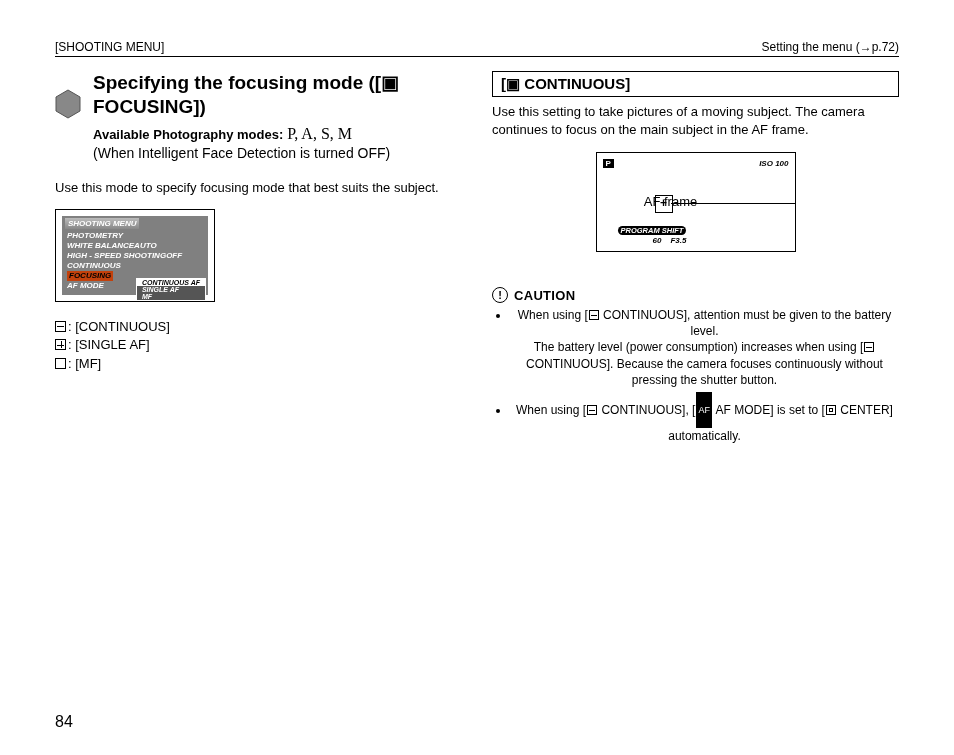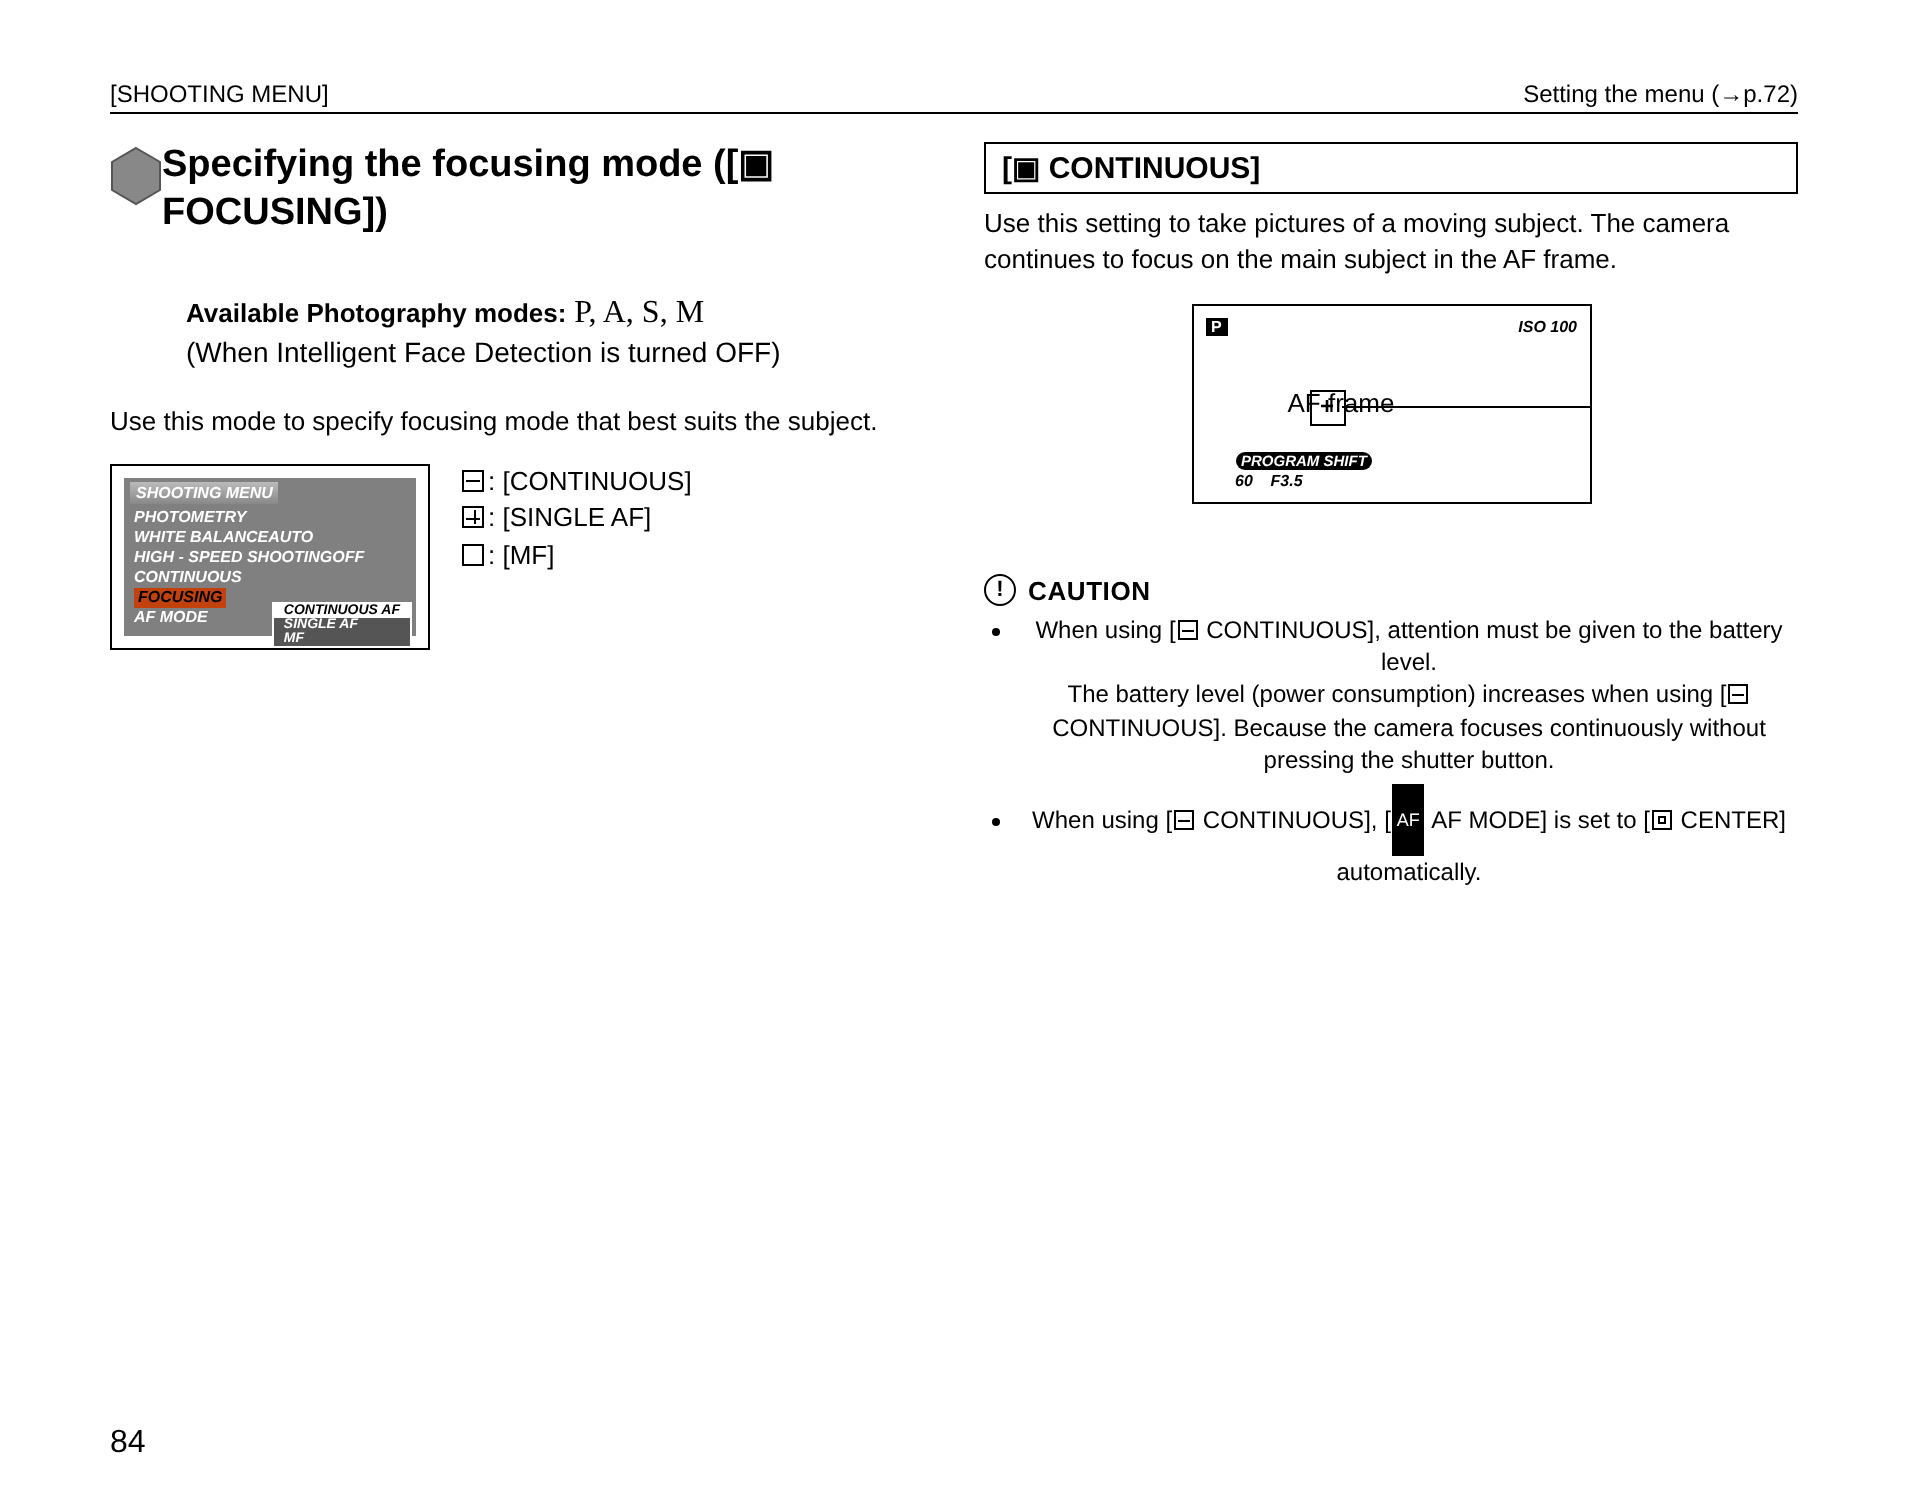--- a/index.html
+++ b/index.html
@@ -27,22 +27,23 @@
   .columns {
     display: flex;
     gap: 30px;
   }
   .col {
     flex: 1;
     min-width: 0;
   }
   .title-row {
     display: flex;
-    align-items: flex-start;
-    margin-bottom: 27px;
+    align-items: flex-end;
+    gap: 12px;
+    margin-bottom: 4px;
   }
   .hex {
     width: 26px;
     height: 30px;
     flex: 0 0 auto;
     margin-top: 2px;
   }
   .main-title {
     font-size: 19px;
     font-weight: bold;
@@ -57,20 +58,21 @@
   .modes-label { font-weight: bold; font-size: 13px; margin-top: 14px; }
   .mode-letters { font-size: 16px; font-family: "Times New Roman", serif; }
   .body-text {
     font-size: 13px;
     line-height: 1.35;
   }
   .menu-fig-row {
     display: flex;
     gap: 16px;
     margin-top: 12px;
+    flex-direction: column;
   }
   .menu-fig {
     border: 1px solid #000;
     width: 160px;
     padding: 6px;
     box-sizing: border-box;
     background: #fff;
   }
   .menu-inner {
     background: #808080;
@@ -193,21 +195,21 @@
   }
   .af-prog {
     background: #000;
     color: #fff;
     padding: 0 3px;
     border-radius: 6px;
     display: inline-block;
     font-size: 7.5px;
     margin-bottom: 1px;
   }
-  .af-nums { font-size: 8px; }
+  .af-nums { font-size: 8px; text-align: right; }
   .right-rel { position: relative; }
   .caution-row {
     display: flex;
     align-items: center;
     gap: 6px;
     margin-top: 20px;
     font-size: 13px;
   }
   .caution-icon {
     width: 14px;

